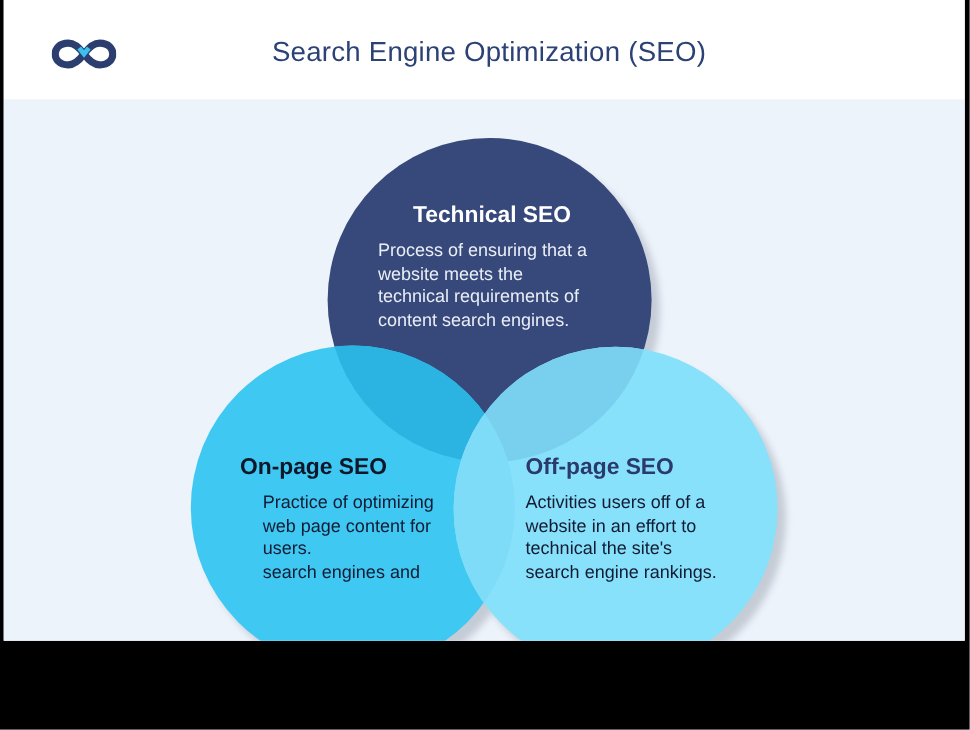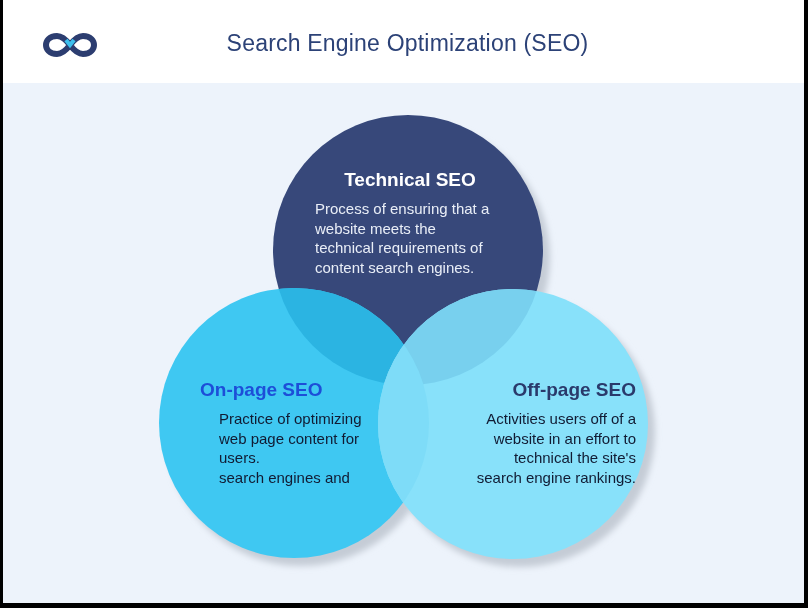--- a/index.html
+++ b/index.html
@@ -2,21 +2,21 @@
 <html><head>
 <meta charset="utf-8">
 <style>
   html, body { margin: 0; padding: 0; }
   body {
     width: 808px; height: 608px; position: relative; overflow: hidden;
     background: #000;
     font-family: "Liberation Sans", "DejaVu Sans", sans-serif;
   }
   .frame {
-    position: absolute; left: 3px; top: 0; width: 801px; height: 603px;
+    position: absolute; left: 3px; top: 0; width: 801px; height: 534px;
     background: #eef4fc; overflow: hidden;
   }
   .header {
     position: absolute; left: 0; top: 0; width: 801px; height: 83px;
     background: #ffffff;
   }
   .logo { position: absolute; left: 40px; top: 32px; width: 54px; height: 26px; }
   .title {
     position: absolute; left: 0; right: 0; top: 30px; text-align: center;
     padding-left: 8px;
@@ -25,23 +25,23 @@
   .stage { position: absolute; left: 0; top: 83px; width: 801px; height: 520px;
     background: #edf3fb; }
   svg.venn { position: absolute; left: 0; top: 0; }
   .txt { position: absolute; }
   .h { font-weight: bold; font-size: 19px; }
   .p { font-size: 15px; line-height: 19.5px; margin-top: 8px; }
   .tech { left: 312px; top: 86px; width: 210px; color: #ffffff; }
   .tech .h { text-align: center; width: 190px; }
   .tech .p { color: #e9eef7; }
   .onp { left: 197px; top: 296px; width: 175px; color: #1b2a55; }
-  .onp .h { color: #1d4ed8; }
+  .onp .h { color: #0f172a; }
   .onp .p { color: #111b33; margin-left: 19px; }
-  .offp { left: 450px; top: 296px; width: 183px; color: #1b2a55; text-align: right; }
+  .offp { left: 435px; top: 296px; width: 183px; color: #1b2a55; }
   .offp .h { color: #2a3a6b; }
   .offp .p { color: #111b33; }
   .line { display: block; white-space: nowrap; }
 </style>
 </head>
 <body>
 
 <div class="frame">
   <div class="header">
     <svg class="logo" viewBox="0 0 54 26">

